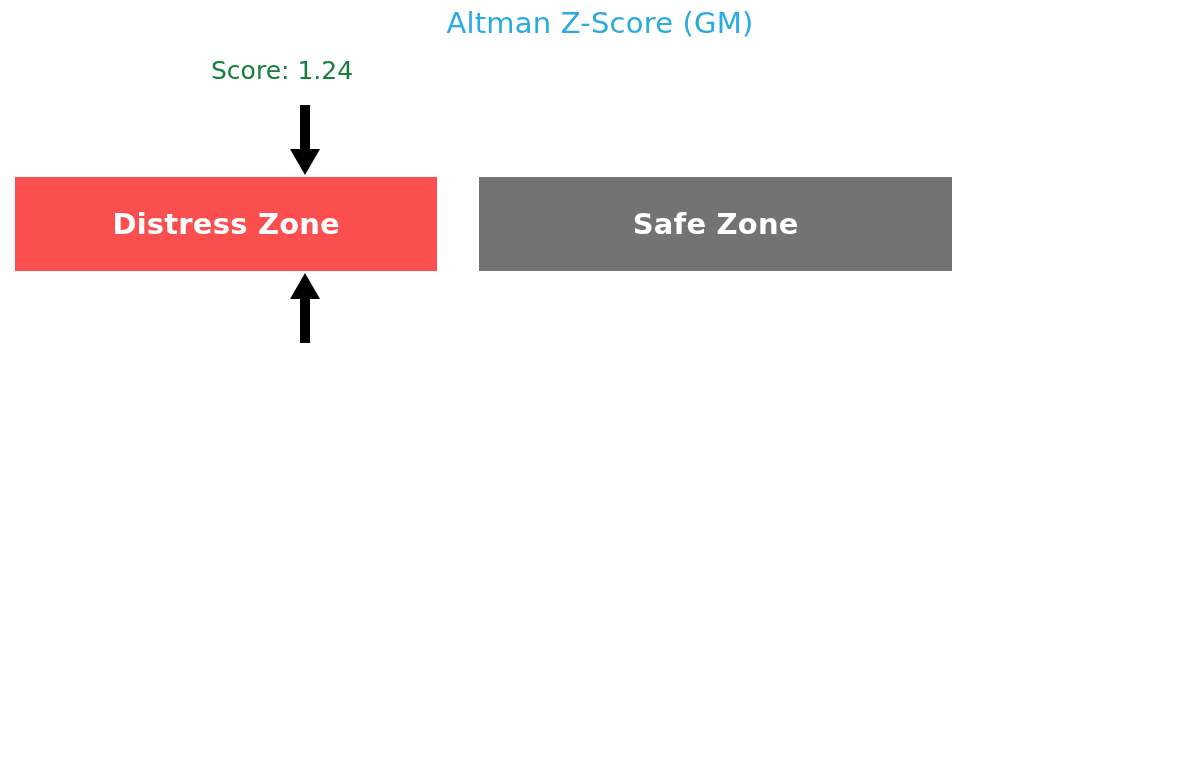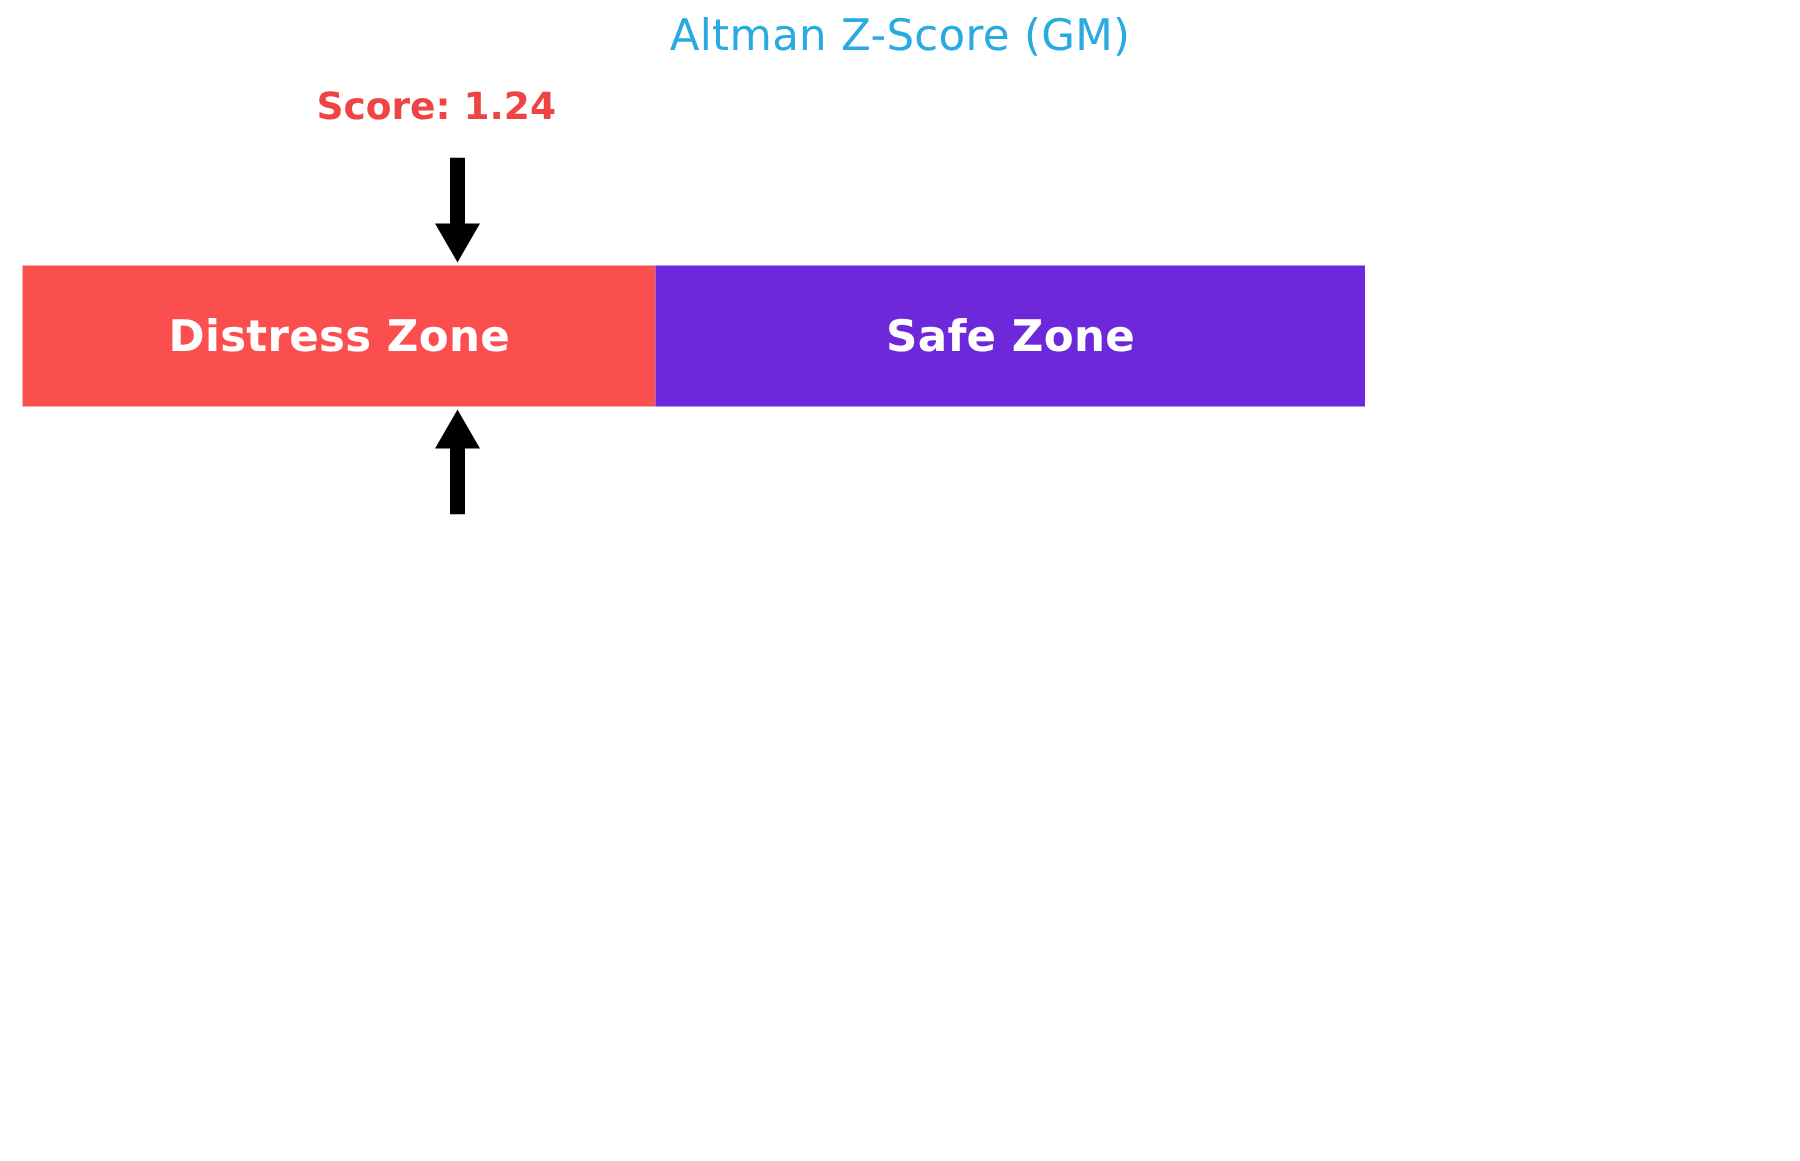--- a/index.html
+++ b/index.html
@@ -33,53 +33,54 @@
     font-size: 29px;
     font-weight: 400;
     letter-spacing: 0.2px;
     white-space: nowrap;
   }
   #title-gm { top: 6px; }
 
   .score-label {
     position: absolute;
     font-size: 25px;
-    font-weight: bold;
-    color: #ef4444;
+    font-weight: normal;
+    color: #15803d;
     white-space: nowrap;
   }
   #score-gm { top: 56px; left: 211px; }
 
   .zone-bar {
     position: absolute;
     left: 15px;
     width: 1170px;
     height: 94px;
     display: flex;
     flex-direction: row;
+    gap: 42px;
   }
   #bar-gm { top: 177px; }
 
   .zone {
     height: 100%;
     display: flex;
     align-items: center;
     justify-content: center;
     box-sizing: border-box;
   }
   .zone-label {
     color: #ffffff;
     font-size: 29px;
     font-weight: bold;
     white-space: nowrap;
     letter-spacing: 0.2px;
   }
   .zone-distress { background: #fb4e4e; }
   .zone-grey     { background: #fdc500; }
-  .zone-safe     { background: #6d28d9; text-align: right; }
+  .zone-safe     { background: #737373; text-align: right; }
 
   
   .arrow {
     position: absolute;
     width: 36px;
   }
   .arrow svg { display: block; }
 
   #arrow-gm-top    { left: 287px; top: 105px;  height: 72px; }
   #arrow-gm-bottom { left: 287px; top: 271px;  height: 72px; }

